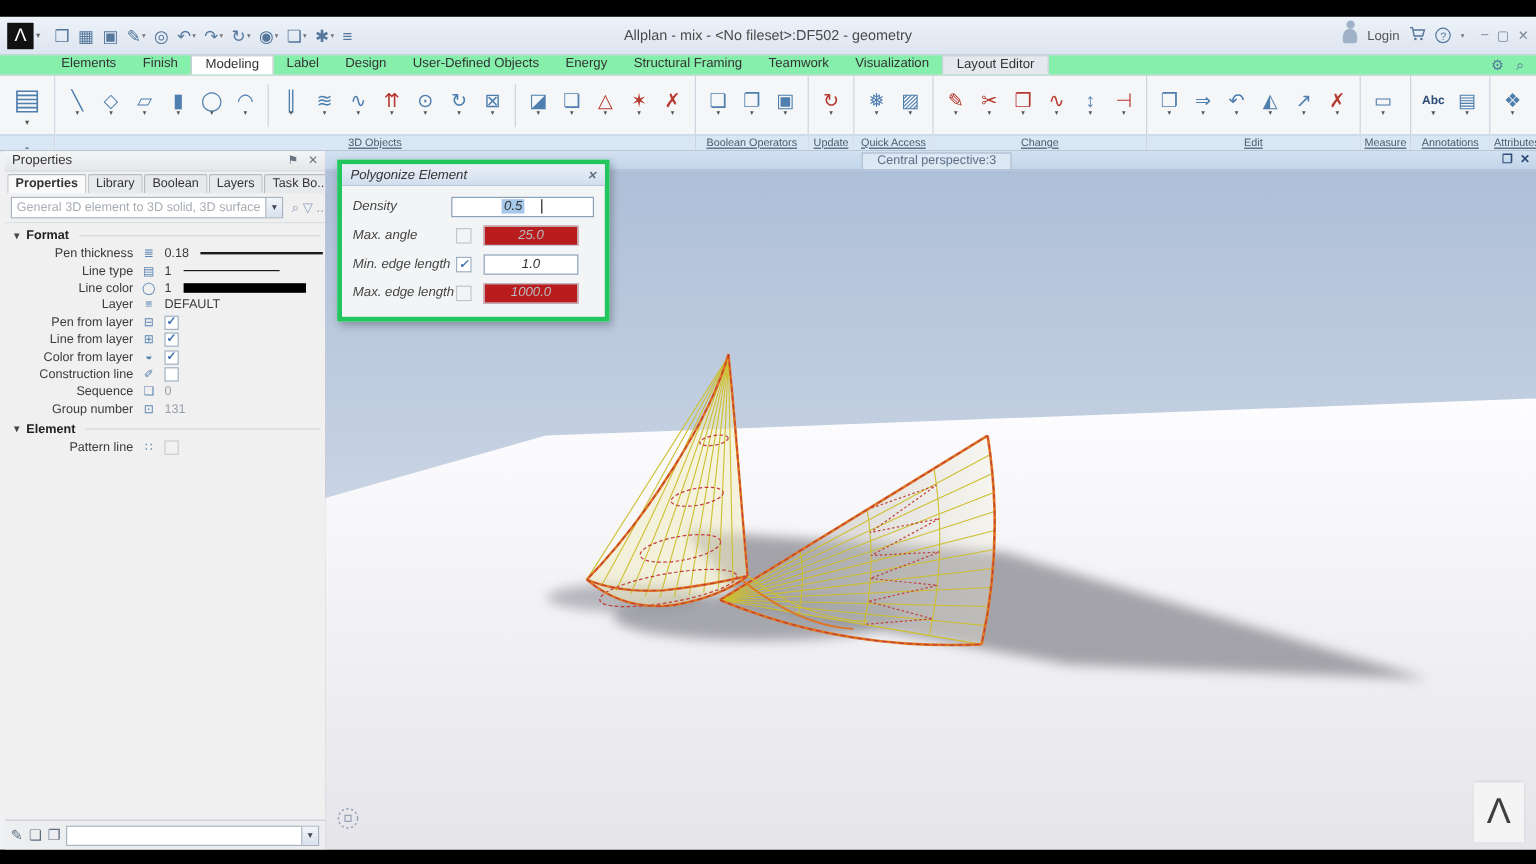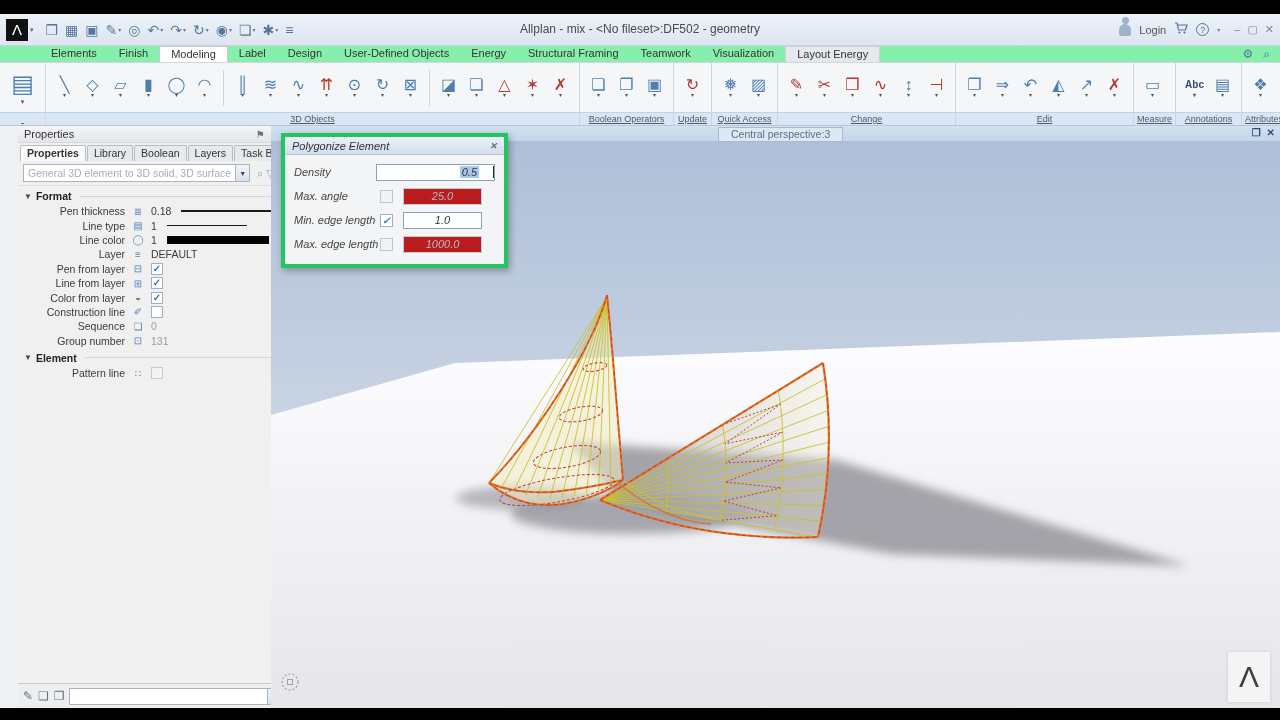--- a/index.html
+++ b/index.html
@@ -37,21 +37,21 @@
   .rg { display:flex; flex-direction:column; border-right:1px solid #ccd4de; }
   .rg-icons { flex:1; display:flex; align-items:center; padding:1px 5px; gap:1px; }
   .rg-label { height:13px; background:#d9e6f4; border-top:1px solid #c3d2e4; font-size:9px; color:#4a5a6a; text-align:center; line-height:12px; white-space:nowrap; overflow:hidden; padding:0 3px;text-decoration:underline; }
   .ric { width:27px; height:40px; display:flex; flex-direction:column; align-items:center; justify-content:center; color:#4f7fae; font-size:16px; line-height:16px; }
   .ric.red { color:#b5392f; }
   .ric.txt { font-size:10px; font-weight:bold; color:#2c4d75; }
   .ric .dd { font-size:6px; color:#555; line-height:5px; }
   .rsep { width:1px; height:36px; background:#ccd4de; margin:0 4px; align-self:center; }
 
   
-  #panel { position:absolute; left:18px; top:112px; bottom:0; width:270px; background:#f0f0f1; border-right:1px solid #ef4444; }
+  #panel { position:absolute; left:4px; top:112px; bottom:0; width:270px; background:#f0f0f1; border-right:3px solid #ef4444; }
   #panel-hdr { height:17px; display:flex; align-items:center; padding:0 6px; background:linear-gradient(#f4f5f6,#e4e6e9); border-bottom:1px solid #d5d8dc; font-size:11px; color:#333; }
   #panel-hdr .sp { margin-left:auto; display:flex; gap:8px; color:#6a7482; font-size:10px; }
   #panel-tabs { display:flex; gap:1px; padding:2px 2px 0; }
   .ptab { font-size:10.5px; padding:1px 6px 2px; background:#e7e9ec; border:1px solid #b6bcc4; border-bottom:none; border-radius:2px 2px 0 0; color:#333; white-space:nowrap; }
   .ptab.active { background:#fafafa; font-weight:bold; }
   #combo-row { display:flex; align-items:center; gap:4px; padding:3px 5px; border-bottom:1px solid #dcdee2; }
   #type-combo { flex:1; display:flex; align-items:center; height:18px; border:1px solid #aab4c0; background:#fff; }
   #type-combo .cv { flex:1; font-size:10.5px; color:#a7adb5; padding:0 4px; white-space:nowrap; overflow:hidden; }
   #type-combo .cb { width:14px; height:16px; background:linear-gradient(#f2f5f9,#d8e2ee); border-left:1px solid #aab4c0; font-size:7px; color:#445; display:flex; align-items:center; justify-content:center; }
   .mini-ic { color:#8fa3ba; font-size:11px; }
@@ -84,21 +84,21 @@
   
   #dialog { position:absolute; left:281px; top:119px; width:227px; background:#f2f4f6; border:4px solid #22c55e; box-shadow:2px 3px 7px rgba(0,0,0,.3); z-index:40;font-style:italic; }
   #dlg-title { height:18px; background:linear-gradient(#eaf0f8,#d2deee); border-bottom:1px solid #b9c6d6; display:flex; align-items:center; padding:0 7px; font-size:11px; color:#333; }
   #dlg-close { margin-left:auto; color:#5a6b80; font-size:9px; font-weight:bold; }
   #dlg-body { padding:5px 9px 8px; }
   .dlg-row { display:flex; align-items:center; height:24px; font-size:11px; color:#444; }
   .dlg-label { width:86px; white-space:nowrap; }
   .dlg-cb { width:13px; height:13px; border:1px solid #9fb0c0; background:#fff; font-size:10px; line-height:11px; text-align:center; color:#3a6fae; font-weight:bold; margin-right:10px; }
   .dlg-cb.off { background:#f2f3f4; border-color:#c0c6cd; }
   .dlg-input { width:79px; height:17px; border:1px solid #8ba1b8; background:#fff; display:flex; align-items:center; justify-content:center; font-size:11px; color:#333; }
-  .dlg-input.wide { width:126px; margin-left:0;justify-content:flex-end; }
+  .dlg-input.wide { width:126px; margin-left:0; }
   .dlg-input.disabled { background:#b91c1c; color:#b8bcc2; border-color:#c3cbd4; }
   .selhl { background:#a6c8ea; padding:0 2px; }
   .ibeam { width:1px; height:12px; background:#222; margin-left:14px; }
 </style>
 </head>
 <body>
 
 <div id="app">
   <div id="win">
 
@@ -176,21 +176,21 @@
           <div class="mtab">Elements</div>
           <div class="mtab">Finish</div>
           <div class="mtab active">Modeling</div>
           <div class="mtab">Label</div>
           <div class="mtab">Design</div>
           <div class="mtab">User-Defined Objects</div>
           <div class="mtab">Energy</div>
           <div class="mtab">Structural Framing</div>
           <div class="mtab">Teamwork</div>
           <div class="mtab">Visualization</div>
-          <div class="mtab boxed">Layout Energy</div>
+          <div class="mtab boxed">Layout Editor</div>
         </div>
       <div id="tabrow-right">
           <span>⚙</span>
           <span>⌕</span>
         </div>
     </div>
 
     <div id="ribbon">
       <div id="launcher">
         <div class="big">

